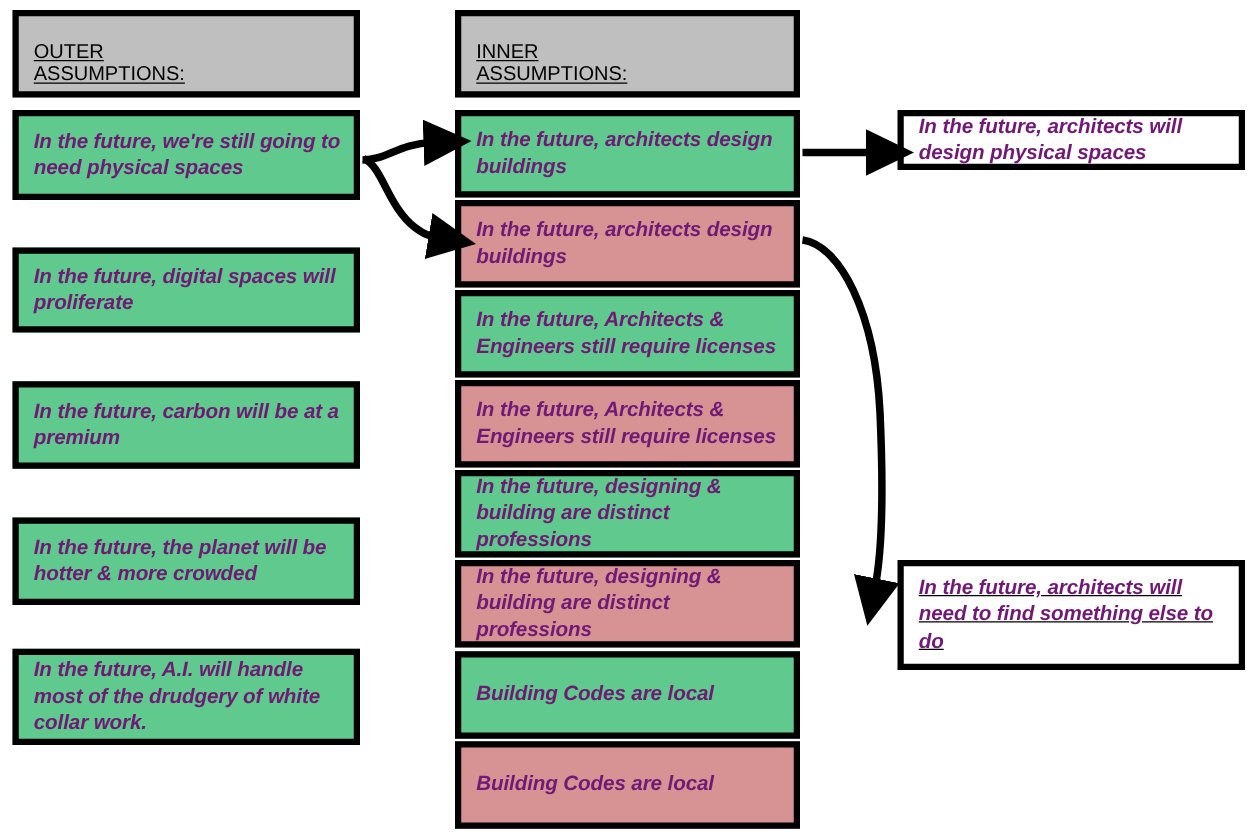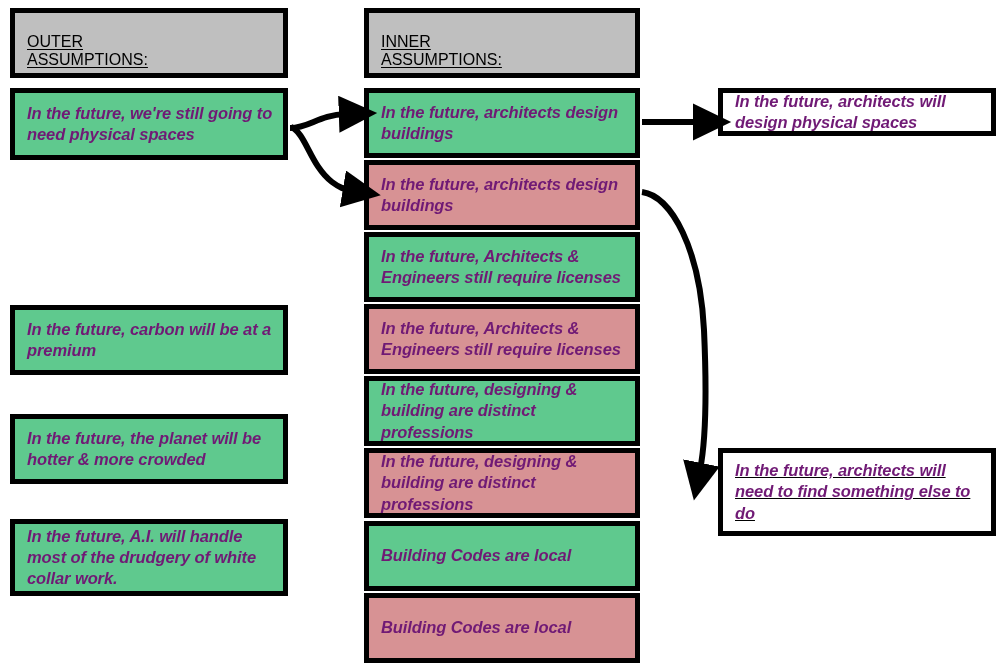--- a/index.html
+++ b/index.html
@@ -70,20 +70,23 @@
     <div>
       <span class="hline">OUTER</span>
       <span class="hline">ASSUMPTIONS:</span>
     </div>
   </div>
 
   <div class="box green" style="left:10px; top:88px; width:278px; height:72px;">
     <span class="txt">In the future, we're still going to need physical spaces</span>
   </div>
 
+  <div class="box green" style="left:10px; top:198px; width:278px; height:68px;">
+    <span class="txt">In the future, digital spaces will proliferate</span>
+  </div>
 
   <div class="box green" style="left:10px; top:305px; width:278px; height:70px;">
     <span class="txt">In the future, carbon will be at a premium</span>
   </div>
 
   <div class="box green" style="left:10px; top:414px; width:278px; height:70px;">
     <span class="txt">In the future, the planet will be hotter &amp; more crowded</span>
   </div>
 
   <div class="box green" style="left:10px; top:519px; width:278px; height:77px;">

